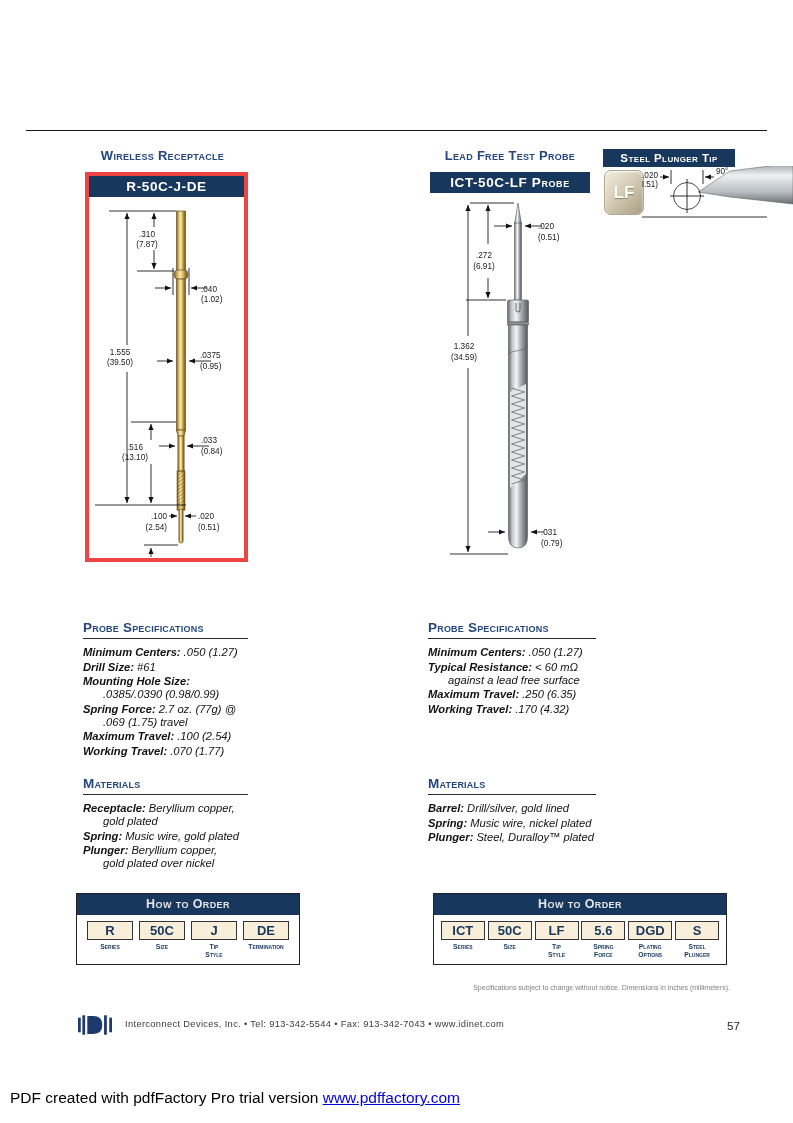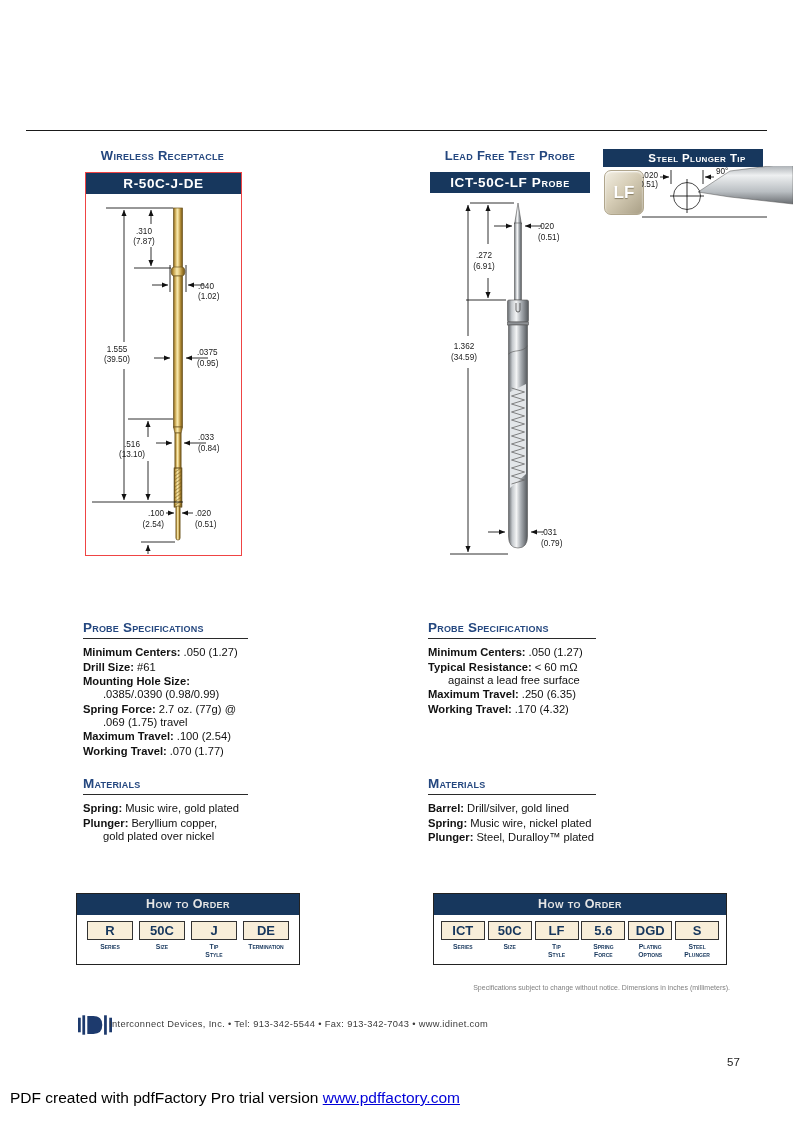--- a/index.html
+++ b/index.html
@@ -6,64 +6,64 @@
   .page{position:relative;width:793px;height:1123px;background:#ffffff;margin:0 auto;
         font-family:"Liberation Sans",sans-serif;overflow:hidden;}
   .abs{position:absolute;}
   .rule{position:absolute;left:26px;top:130px;width:741px;height:1px;background:#1a1a1a;}
   .col-heading{position:absolute;text-align:center;font-variant:small-caps;font-weight:bold;
         font-size:13px;letter-spacing:.3px;color:#24477f;}
   .navy-bar{position:absolute;background:#17375d;color:#fff;text-align:center;
         font-variant:small-caps;font-weight:bold;}
   .part-bar{height:21px;line-height:21px;font-size:13.5px;letter-spacing:.6px;}
   .tip-bar{height:18px;line-height:18px;font-size:11.5px;letter-spacing:.4px;}
-  .draw-box{position:absolute;border:1px solid #ef4444;background:#fff;}
+  .draw-box{position:absolute;border:4px solid #ef4444;background:#fff;}
   svg text{font-family:"Liberation Sans",sans-serif;}
   .dim{font-size:8.2px;fill:#1a1a1a;}
   .dimline{stroke:#1a1a1a;stroke-width:.9;fill:none;}
   .spec-col{position:absolute;color:#111;}
   .sec-head{font-variant:small-caps;font-weight:bold;font-size:13.5px;letter-spacing:.2px;
         color:#24477f;margin:0;}
   .sec-underline{height:1px;background:#2a2a2a;margin:3px 0 7px 0;}
-  .spec{font-size:11.2px;line-height:13px;margin-bottom:1.5px;}
+  .spec{font-size:11.2px;line-height:13px;margin-bottom:1.5px;font-style:italic;}
   .spec b{margin-right:3px;}
   .cont{padding-left:20px;}
   .cont:empty{display:none;}
   .order-box{position:absolute;border:1px solid #222;background:#fff;}
   .order-bar{height:21px;line-height:21px;background:#17375d;color:#e5e5e5;text-align:center;
         font-variant:small-caps;font-weight:bold;font-size:12.5px;letter-spacing:.4px;}
   .order-cells{display:flex;justify-content:space-evenly;align-items:flex-start;padding:6px 4px 0 4px;}
   .order-cell{text-align:center;}
   .code-box{border:1px solid #333;background:#f8eed9;color:#17375d;font-weight:bold;
         font-size:13px;height:17px;line-height:17px;margin:0 auto;}
   .code-left{width:44px;}
   .code-right{width:42px;}
   .order-label{font-variant:small-caps;font-weight:bold;font-size:6.8px;line-height:7.5px;
         color:#17375d;margin-top:3px;white-space:pre-line;}
   .lf-badge{position:absolute;left:604px;top:170px;width:38px;height:43px;border-radius:7px;
         background:linear-gradient(135deg,#f2eee2 0%,#d6cdb6 45%,#a89e85 100%);
         border:1px solid #b0a68d;box-shadow:inset 0 1px 2px #fff;
         color:#fff;font-weight:bold;font-size:17px;text-align:center;line-height:43px;
         text-shadow:0 1px 1px rgba(90,80,55,.6);}
   .disclaimer{position:absolute;right:63px;top:984px;font-size:7px;color:#808080;}
-  .footer-text{position:absolute;left:109px;top:1019px;font-size:9.3px;letter-spacing:.35px;color:#3a3a3a;}
-  .page-num{position:absolute;left:727px;top:1020px;font-size:11.5px;color:#222;margin-top:36px;}
+  .footer-text{position:absolute;left:125px;top:1019px;font-size:9.3px;letter-spacing:.35px;color:#3a3a3a;}
+  .page-num{position:absolute;left:727px;top:1020px;font-size:11.5px;color:#222;}
   .pdf-note{position:absolute;left:10px;top:1089px;font-size:15.5px;color:#000;}
   .pdf-note a{color:#0000d8;text-decoration:underline;cursor:pointer;}
 </style>
 </head>
 <body>
 
 <div class="page">
 
   <div class="rule"></div>
 
   <div class="col-heading" style="left:60px;top:148px;width:205px;">Wireless Receptacle</div>
   <div class="col-heading" style="left:425px;top:148px;width:170px;">Lead Free Test Probe</div>
-  <div class="navy-bar tip-bar" style="left:603px;top:149px;width:132px;padding-left:28px;">Steel Plunger Tip</div>
+  <div class="navy-bar tip-bar" style="left:603px;top:149px;width:132px;">Steel Plunger Tip</div>
 
   <div class="draw-box" style="left:85px;top:172px;width:155px;height:382px;">
     <div class="navy-bar part-bar" style="left:0;top:0;width:155px;">R-50C-J-DE</div>
     <svg class="abs" style="left:0;top:24px;" width="153" height="357" viewBox="0 0 153 357">
       <defs>
         <linearGradient id="goldG" x1="0" y1="0" x2="1" y2="0">
           <stop offset="0" stop-color="#7a5c20"></stop>
             <stop offset=".18" stop-color="#c7a24a"></stop>
           <stop offset=".42" stop-color="#f7eab0"></stop>
             <stop offset=".58" stop-color="#e6cb80"></stop>
@@ -231,20 +231,21 @@
     <div class="sec-underline" style="width:168px;"></div>
     <div class="spec"><b>Minimum Centers:</b><span>.050 (1.27)</span></div>
     <div class="spec"><b>Typical Resistance:</b><span>&lt; 60 mΩ</span><div class="cont">against a lead free surface</div></div>
     <div class="spec"><b>Maximum Travel:</b><span>.250 (6.35)</span></div>
     <div class="spec"><b>Working Travel:</b><span>.170 (4.32)</span></div>
   </div>
 
   <div class="spec-col" style="left:83px;top:776px;width:200px;">
     <div class="sec-head">Materials</div>
     <div class="sec-underline" style="width:165px;"></div>
+    <div class="spec"><b>Receptacle:</b><span>Beryllium copper,</span><div class="cont">gold plated</div></div>
     <div class="spec"><b>Spring:</b><span>Music wire, gold plated</span></div>
     <div class="spec"><b>Plunger:</b><span>Beryllium copper,</span><div class="cont">gold plated over nickel</div></div>
   </div>
 
   <div class="spec-col" style="left:428px;top:776px;width:200px;">
     <div class="sec-head">Materials</div>
     <div class="sec-underline" style="width:168px;"></div>
     <div class="spec"><b>Barrel:</b><span>Drill/silver, gold lined</span></div>
     <div class="spec"><b>Spring:</b><span>Music wire, nickel plated</span></div>
     <div class="spec"><b>Plunger:</b><span>Steel, Duralloy™ plated</span></div>

